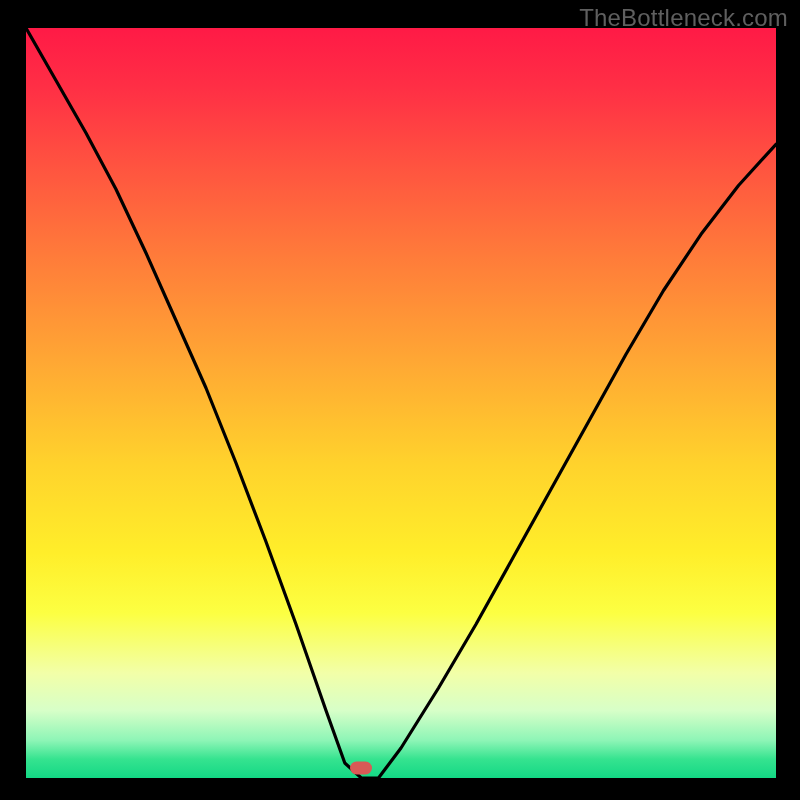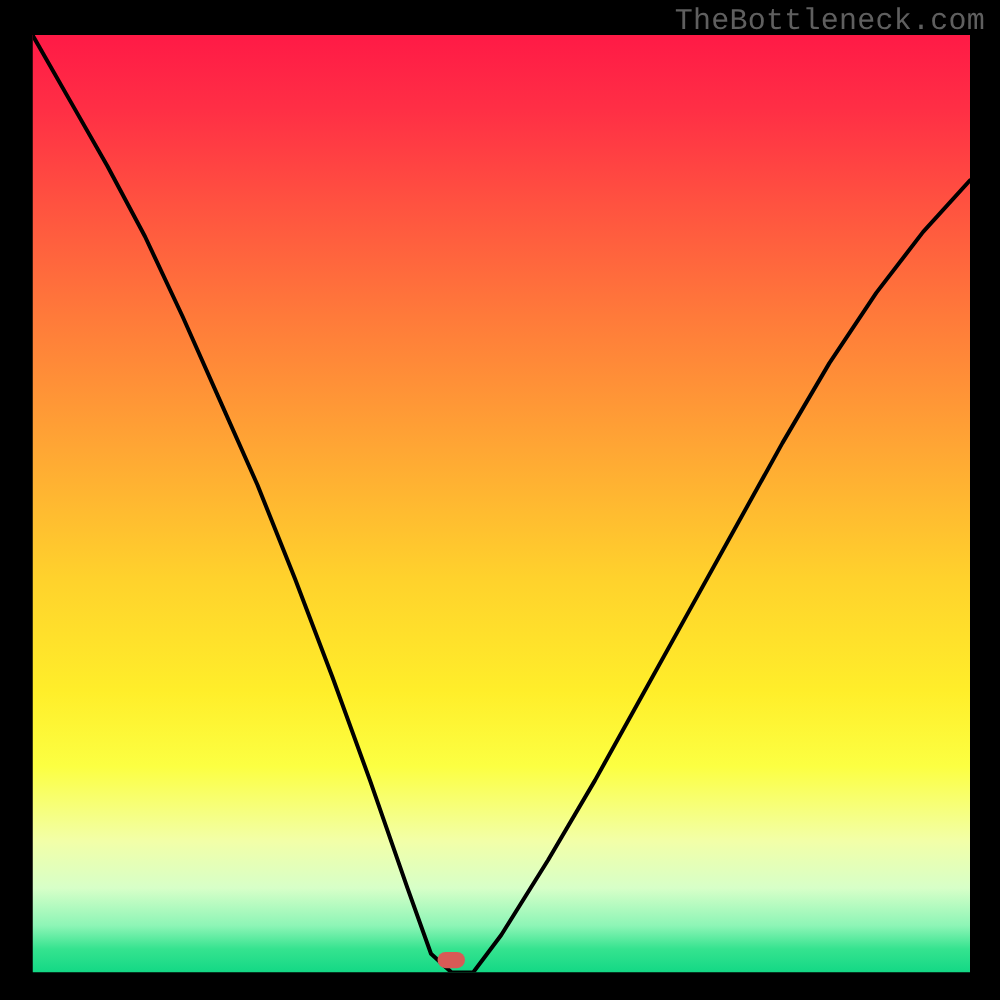--- a/index.html
+++ b/index.html
@@ -19,21 +19,20 @@
   }
   .watermark {
     position: absolute;
     top: 4px;
     right: 12px;
     color: #5f5f5f;
     font-size: 24px;
     font-weight: 500;
     letter-spacing: 0.2px;
     z-index: 10;
-    font-family: Liberation Mono, monospace;
   }
   .plot {
     position: absolute;
     left: 26px;
     top: 28px;
     width: 750px;
     height: 750px;
     overflow: hidden;
   }
   .gradient {

